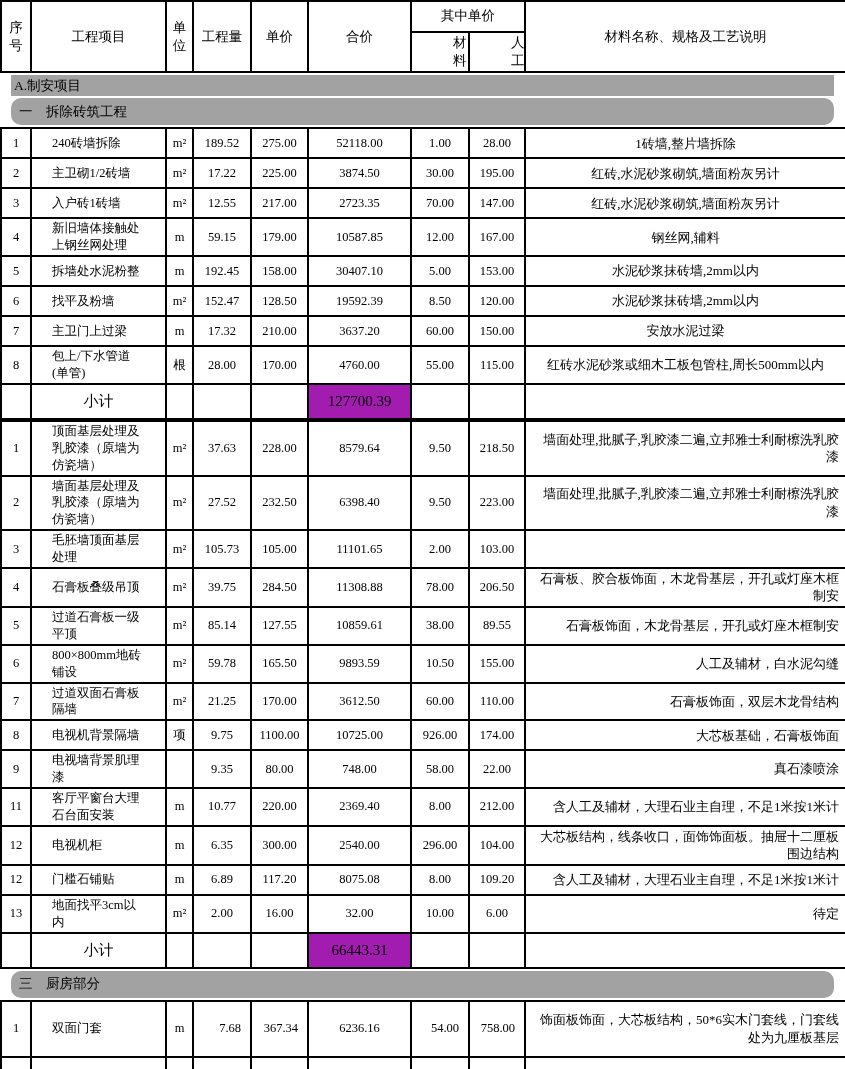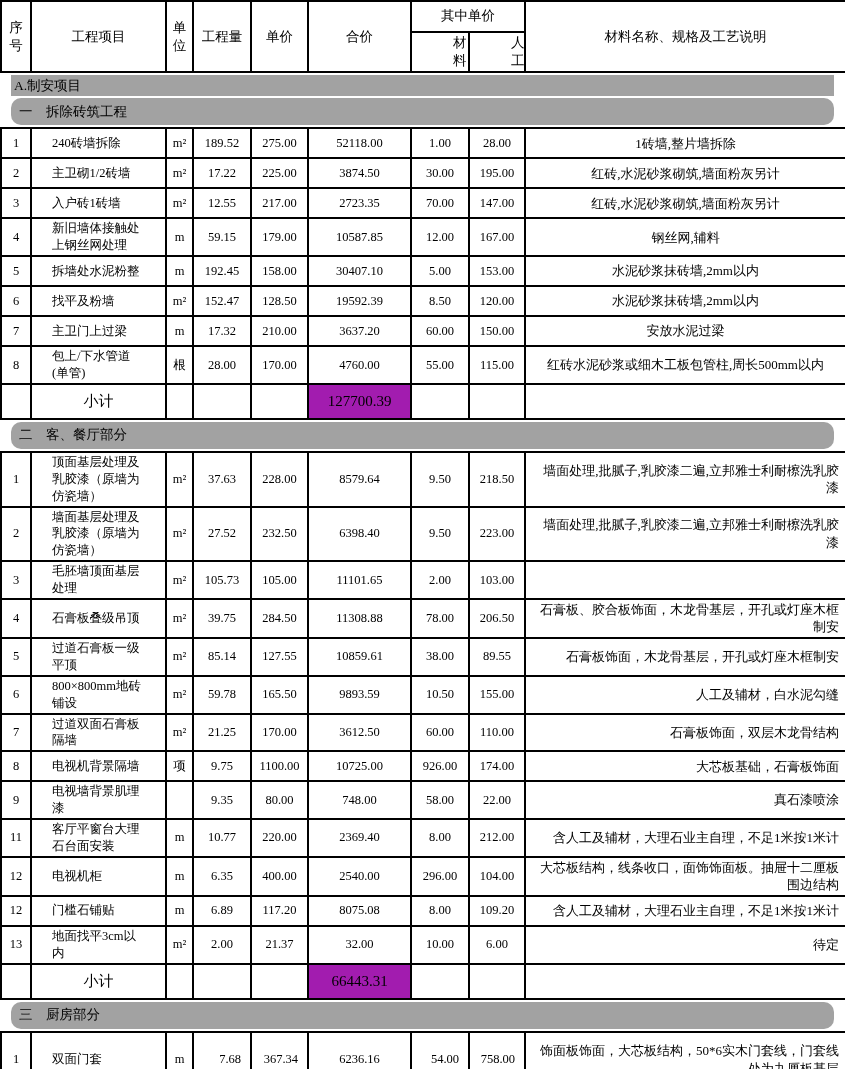--- a/index.html
+++ b/index.html
@@ -186,21 +186,20 @@
             <td class="c-unit"></td>
             <td class="c-qty"></td>
             <td class="c-price"></td>
             <td class="c-total">127700.39</td>
             <td class="c-mat"></td>
             <td class="c-lab"></td>
             <td class="c-desc"></td>
           </tr>
         </tbody>
       </table>
-      <div class="band band-sub">二　客、餐厅部分</div>
       <table class="grid sec-2">
         <colgroup>
           <col style="width: 30px;">
           <col style="width: 135px;">
           <col style="width: 27px;">
           <col style="width: 58px;">
           <col style="width: 57px;">
           <col style="width: 103px;">
           <col style="width: 58px;">
           <col style="width: 56px;">
@@ -315,21 +314,21 @@
             <td class="c-total">2369.40</td>
             <td class="c-mat">8.00</td>
             <td class="c-lab">212.00</td>
             <td class="c-desc">含人工及辅材，大理石业主自理，不足1米按1米计</td>
           </tr>
           <tr>
             <td class="c-no">12</td>
             <td class="c-item">电视机柜</td>
             <td class="c-unit">m</td>
             <td class="c-qty">6.35</td>
-            <td class="c-price">400.00</td>
+            <td class="c-price">300.00</td>
             <td class="c-total">2540.00</td>
             <td class="c-mat">296.00</td>
             <td class="c-lab">104.00</td>
             <td class="c-desc">大芯板结构，线条收口，面饰饰面板。抽屉十二厘板围边结构</td>
           </tr>
           <tr>
             <td class="c-no">12</td>
             <td class="c-item">门槛石铺贴</td>
             <td class="c-unit">m</td>
             <td class="c-qty">6.89</td>
@@ -337,21 +336,21 @@
             <td class="c-total">8075.08</td>
             <td class="c-mat">8.00</td>
             <td class="c-lab">109.20</td>
             <td class="c-desc">含人工及辅材，大理石业主自理，不足1米按1米计</td>
           </tr>
           <tr>
             <td class="c-no">13</td>
             <td class="c-item">地面找平3cm以内</td>
             <td class="c-unit">m²</td>
             <td class="c-qty">2.00</td>
-            <td class="c-price">21.37</td>
+            <td class="c-price">16.00</td>
             <td class="c-total">32.00</td>
             <td class="c-mat">10.00</td>
             <td class="c-lab">6.00</td>
             <td class="c-desc">待定</td>
           </tr>
           <tr class="subtotal">
             <td class="c-no"></td>
             <td class="c-item">小计</td>
             <td class="c-unit"></td>
             <td class="c-qty"></td>

